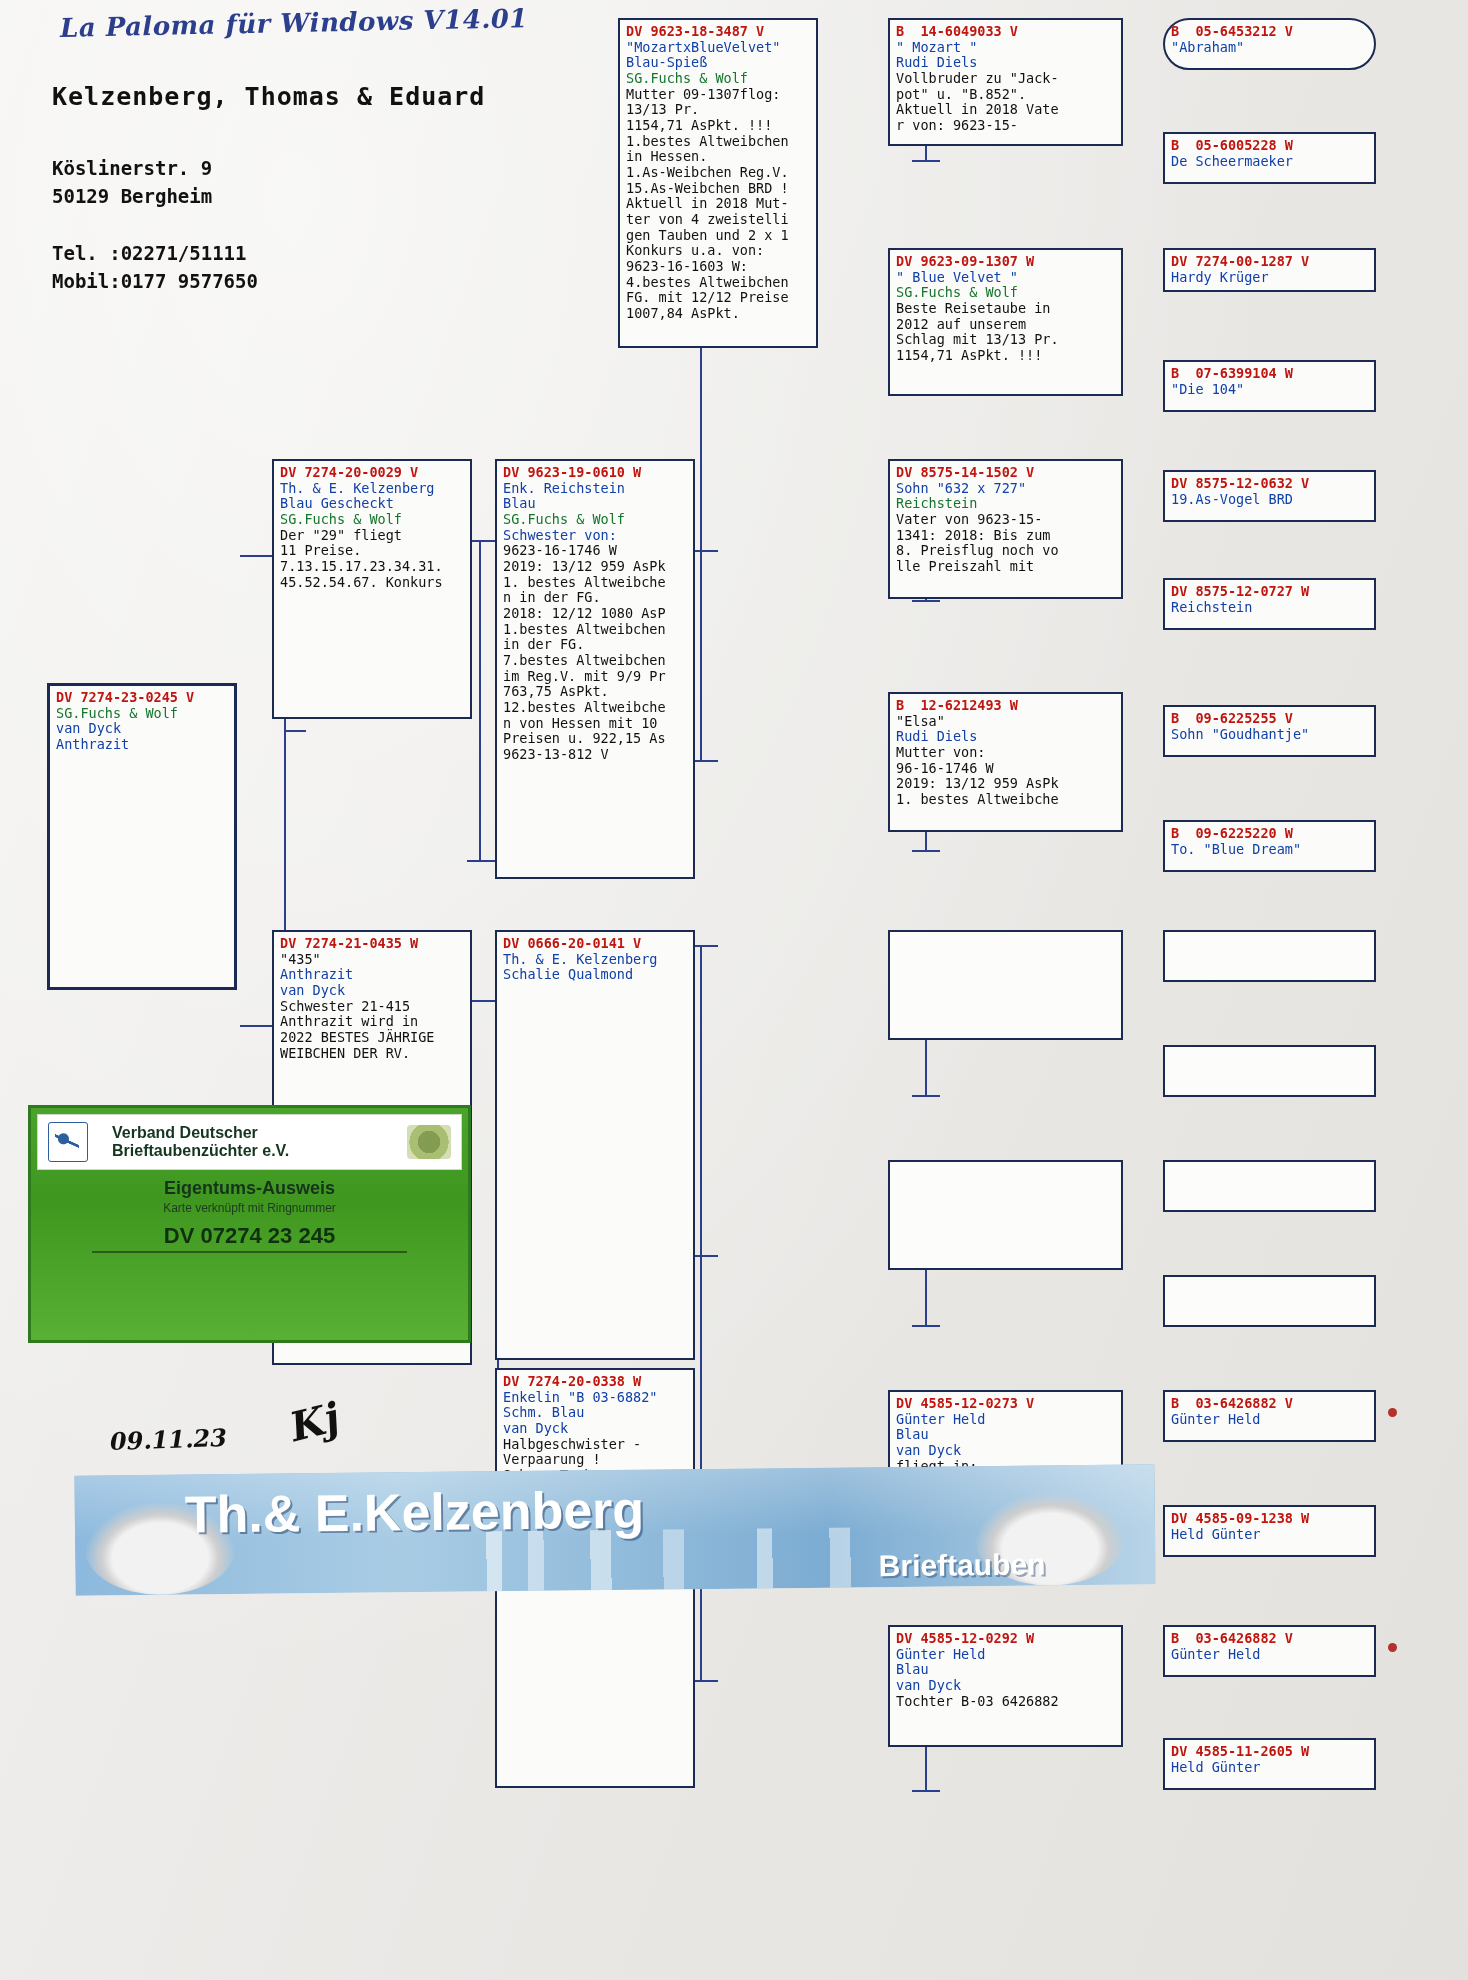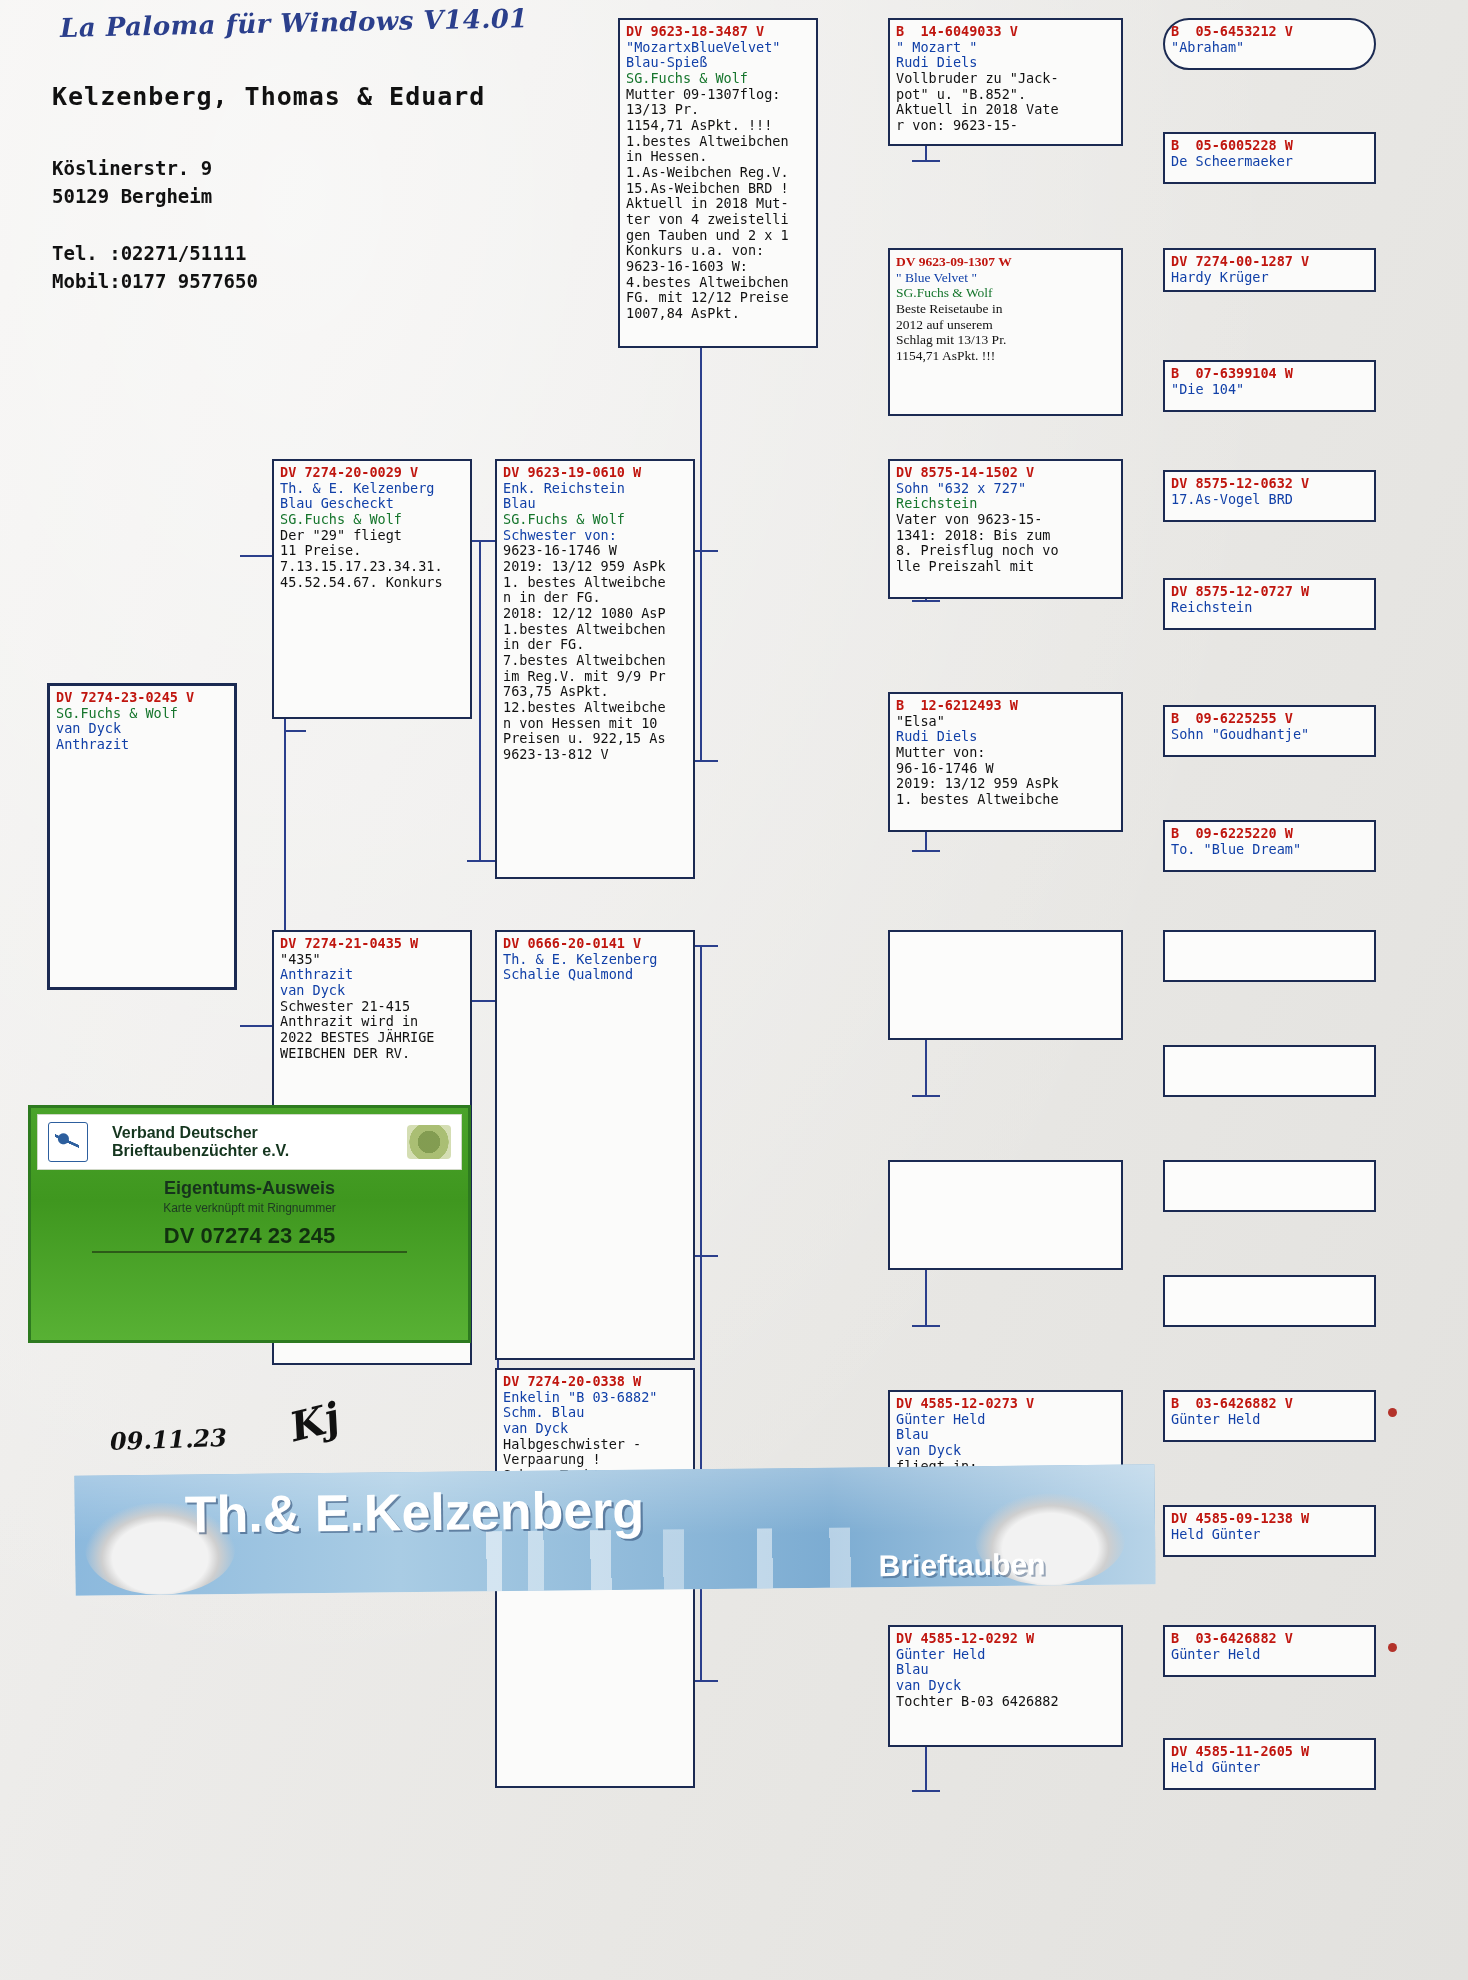--- a/index.html
+++ b/index.html
@@ -332,21 +332,21 @@
 <div class="box" style="left:888px;top:18px;width:235px;height:128px;">
   <div class="ring r">B  14-6049033 V</div>
   <div class="b">" Mozart "</div>
   <div class="b">Rudi Diels</div>
   <div class="k">Vollbruder zu "Jack-</div>
   <div class="k">pot" u. "B.852".</div>
   <div class="k">Aktuell in 2018 Vate</div>
   <div class="k">r von: 9623-15-</div>
 </div>
 
-<div class="box" style="left:888px;top:248px;width:235px;height:168px;font-family:Liberation Serif, serif;">
+<div class="box" style="left:888px;top:248px;width:235px;height:148px;">
   <div class="ring r">DV 9623-09-1307 W</div>
   <div class="b">" Blue Velvet "</div>
   <div class="g">SG.Fuchs &amp; Wolf</div>
   <div class="k">Beste Reisetaube in</div>
   <div class="k">2012 auf unserem</div>
   <div class="k">Schlag mit 13/13 Pr.</div>
   <div class="k">1154,71 AsPkt. !!!</div>
 </div>
 
 <div class="box" style="left:888px;top:459px;width:235px;height:140px;">
@@ -406,21 +406,21 @@
 <div class="box" style="left:1163px;top:248px;width:213px;height:44px;">
   <div class="ring r">DV 7274-00-1287 V</div>
   <div class="b">Hardy Krüger</div>
 </div>
 <div class="box" style="left:1163px;top:360px;width:213px;height:52px;">
   <div class="ring r">B  07-6399104 W</div>
   <div class="b">"Die 104"</div>
 </div>
 <div class="box" style="left:1163px;top:470px;width:213px;height:52px;">
   <div class="ring r">DV 8575-12-0632 V</div>
-  <div class="b">17.As-Vogel BRD</div>
+  <div class="b">19.As-Vogel BRD</div>
 </div>
 <div class="box" style="left:1163px;top:578px;width:213px;height:52px;">
   <div class="ring r">DV 8575-12-0727 W</div>
   <div class="b">Reichstein</div>
 </div>
 <div class="box" style="left:1163px;top:705px;width:213px;height:52px;">
   <div class="ring r">B  09-6225255 V</div>
   <div class="b">Sohn "Goudhantje"</div>
 </div>
 <div class="box" style="left:1163px;top:820px;width:213px;height:52px;">

